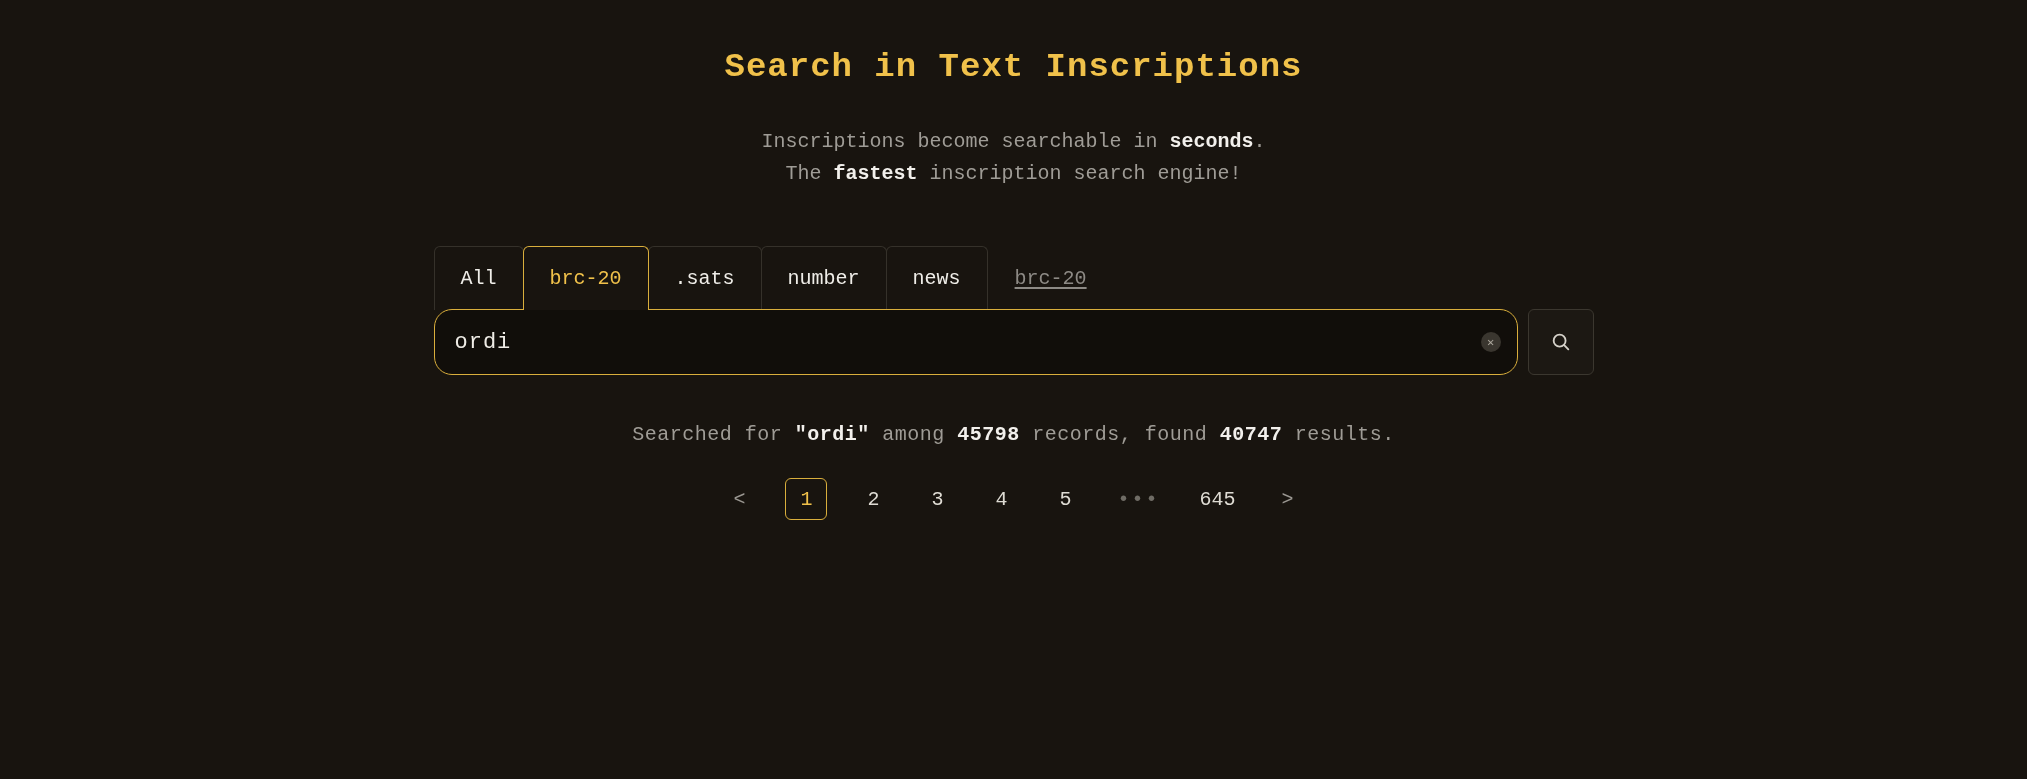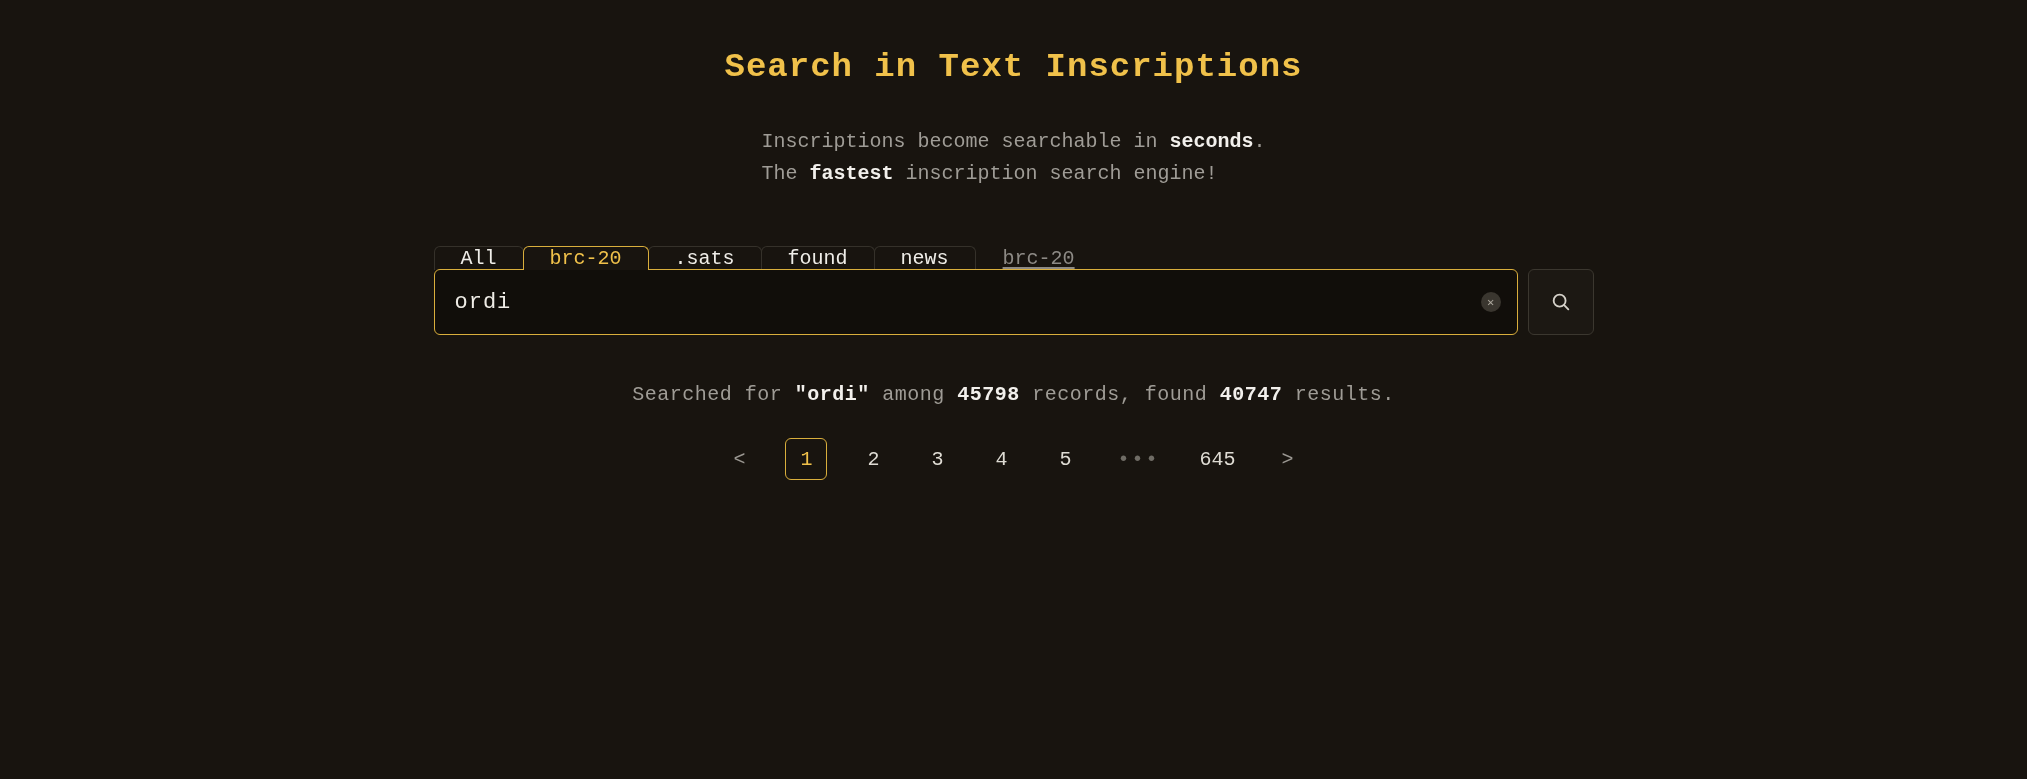--- a/index.html
+++ b/index.html
@@ -20,40 +20,40 @@
   }
   h1.title {
     color: #f0c14a;
     font-size: 34px;
     font-weight: 600;
     letter-spacing: 1px;
     text-align: right;
   }
   .subtitle {
     margin-top: 40px;
-    text-align: left;
+    text-align: center;
     font-size: 20px;
     color: #9f9c96;
     line-height: 1.6;
   }
   .subtitle .line2 { }
   .subtitle b { color: #f2f0ec; font-weight: 700; }
 
   .search-area {
     margin-top: 56px;
     width: 100%;
   }
 
   .tabs-row {
     display: flex;
     align-items: center;
     gap: 0;
   }
   .tab {
-    padding: 0 26px;
+    padding: 20px 26px;
     font-size: 20px;
     font-family: inherit;
     color: #efede8;
     background: transparent;
     border: 1px solid #35312a;
     border-bottom: none;
     border-top-left-radius: 6px;
     border-top-right-radius: 6px;
     margin-right: -1px;
     cursor: pointer;
@@ -77,21 +77,21 @@
   .input-row {
     display: flex;
     align-items: stretch;
     gap: 10px;
     width: 100%;
   }
   .input-box {
     flex: 1;
     position: relative;
     border: 1px solid #d9ae3c;
-    border-radius: 6px;
+    border-radius: 18px;
     background: #110e0a;
     height: 66px;
     display: flex;
     align-items: center;
     padding: 0 56px 0 20px;
     margin-top: -1px;
   }
   .input-box input {
     width: 100%;
     background: transparent;
@@ -180,21 +180,21 @@
     <div class="line2">
       <span>The </span><b>fastest</b><span> inscription search engine!</span>
     </div>
   </div>
 
   <div class="search-area">
     <div class="tabs-row">
       <div class="tab">All</div>
       <div class="tab active">brc-20</div>
       <div class="tab">.sats</div>
-      <div class="tab">found</div>
+      <div class="tab">number</div>
       <div class="tab">news</div>
       <a class="sub-link">brc-20</a>
     </div>
 
     <div class="input-row">
       <div class="input-box">
         <input type="text" value="ordi" style="">
         <div class="clear-btn">
           <span>✕</span>
         </div>

